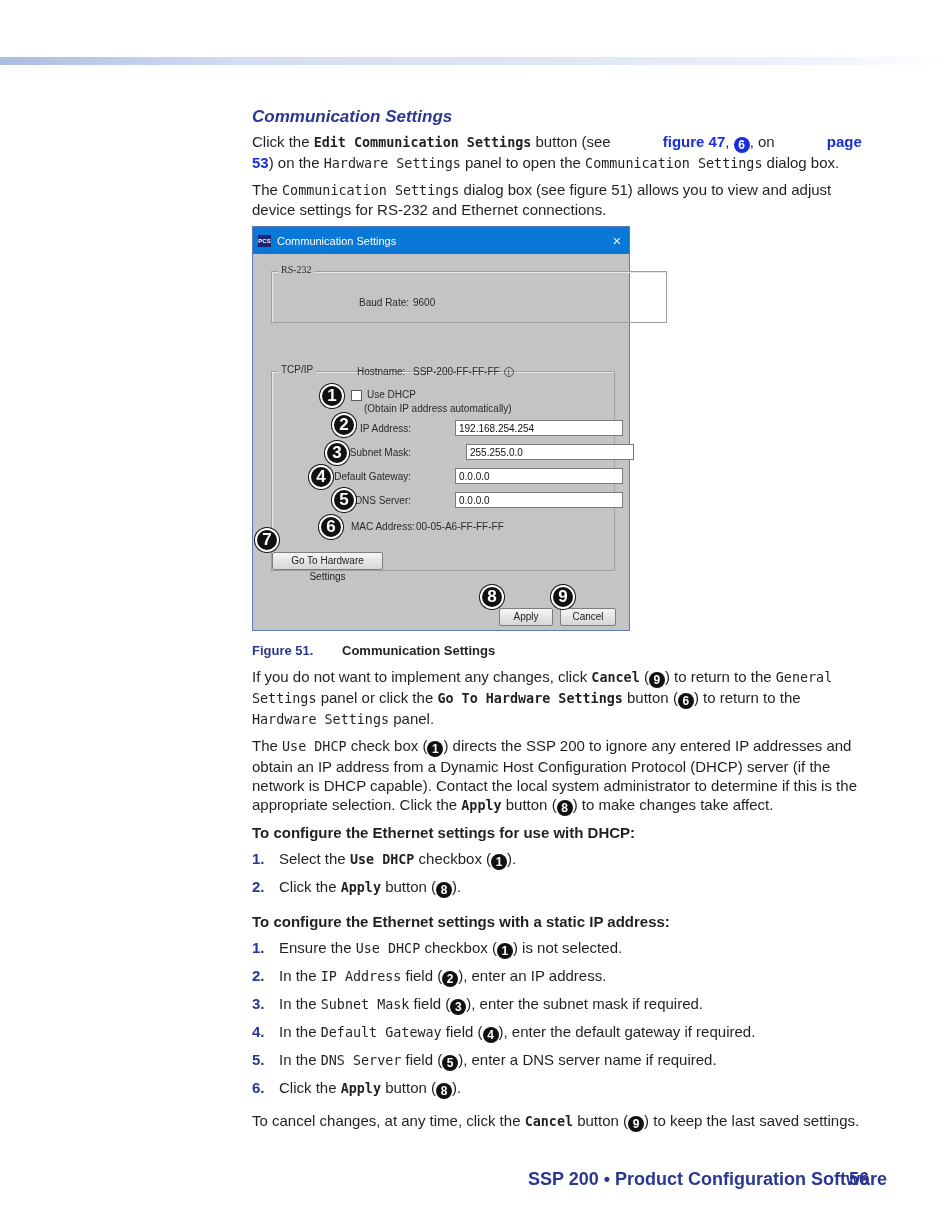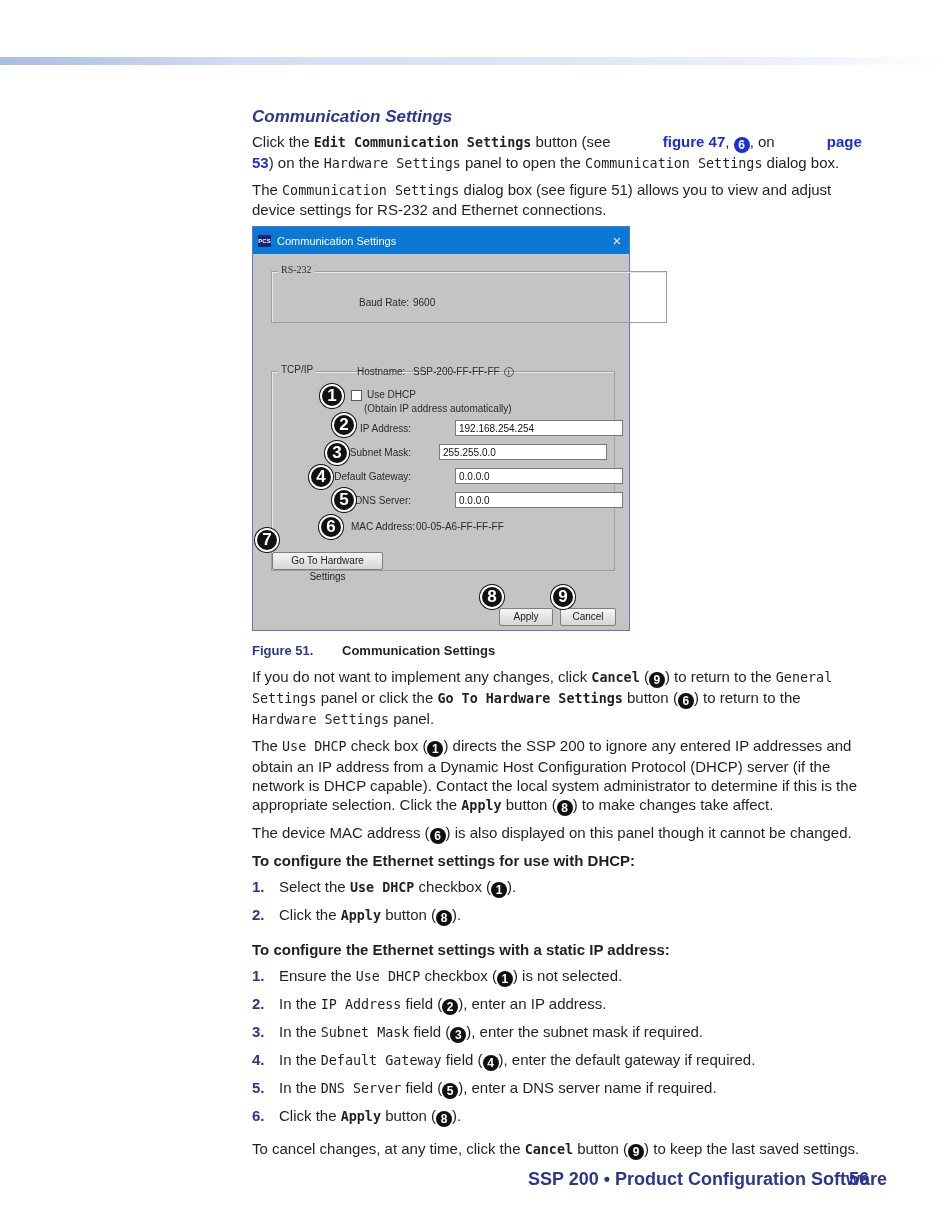--- a/index.html
+++ b/index.html
@@ -88,21 +88,21 @@
     <span class="dlg-text" style="left:160px; top:139px;"><span>SSP-200-FF-FF-FF</span><span class="info-icon">i</span></span>
 
     <div class="dlg-check" style="left:98px; top:163px;"></div>
     <span class="dlg-text" style="left:114px; top:162px;">Use DHCP</span>
     <span class="dlg-text" style="left:111px; top:176px;">(Obtain IP address automatically)</span>
 
     <span class="dlg-text r" style="left:90px; top:196px; width:68px;">IP Address:</span>
     <div class="dlg-input" style="left:163px; top:193px;">192.168.254.254</div>
 
     <span class="dlg-text r" style="left:80px; top:220px; width:78px;">Subnet Mask:</span>
-    <div class="dlg-input" style="left:147px; top:217px;">255.255.0.0</div>
+    <div class="dlg-input" style="left:174px; top:217px;">255.255.0.0</div>
 
     <span class="dlg-text r" style="left:70px; top:244px; width:88px;">Default Gateway:</span>
     <div class="dlg-input" style="left:163px; top:241px;">0.0.0.0</div>
 
     <span class="dlg-text r" style="left:90px; top:268px; width:68px;">DNS Server:</span>
     <div class="dlg-input" style="left:163px; top:265px;">0.0.0.0</div>
 
     <span class="dlg-text" style="left:98px; top:294px;">MAC Address:</span>
     <span class="dlg-text" style="left:163px; top:294px;">00-05-A6-FF-FF-FF</span>
 
@@ -122,21 +122,20 @@
   </div>
 
   <div class="fig-caption">
     <span class="fig-num">Figure 51.</span><span>Communication Settings</span>
   </div>
 
   <p class="body"><span>If you do not want to implement any changes, click </span><span class="mono b">Cancel</span><span> (</span><span class="callout">9</span><span>) to return to the </span><span class="mono">General Settings</span><span> panel or click the </span><span class="mono b">Go To Hardware Settings</span><span> button (</span><span class="callout">6</span><span>) to return to the </span><span class="mono">Hardware Settings</span><span> panel.</span></p>
 
   <p class="body"><span>The </span><span class="mono">Use DHCP</span><span> check box (</span><span class="callout">1</span><span>) directs the SSP 200 to ignore any entered IP addresses and obtain an IP address from a Dynamic Host Configuration Protocol (DHCP) server (if the network is DHCP capable). Contact the local system administrator to determine if this is the appropriate selection. Click the </span><span class="mono b">Apply</span><span> button (</span><span class="callout">8</span><span>) to make changes take affect.</span></p>
 
-  <p class="body"><span>The device MAC address (</span><span class="callout">6</span><span>) is also displayed on this panel though it cannot be changed.</span></p>
 
   <h4 class="proc">To configure the Ethernet settings for use with DHCP:</h4>
   <ol class="steps">
     <li><span class="num">1.</span><span>Select the </span><span class="mono b">Use DHCP</span><span> checkbox (</span><span class="callout">1</span><span>).</span></li>
     <li><span class="num">2.</span><span>Click the </span><span class="mono b">Apply</span><span> button (</span><span class="callout">8</span><span>).</span></li>
   </ol>
 
   <h4 class="proc" style="margin-top:14px;">To configure the Ethernet settings with a static IP address:</h4>
   <ol class="steps">
     <li><span class="num">1.</span><span>Ensure the </span><span class="mono">Use DHCP</span><span> checkbox (</span><span class="callout">1</span><span>) is not selected.</span></li>

